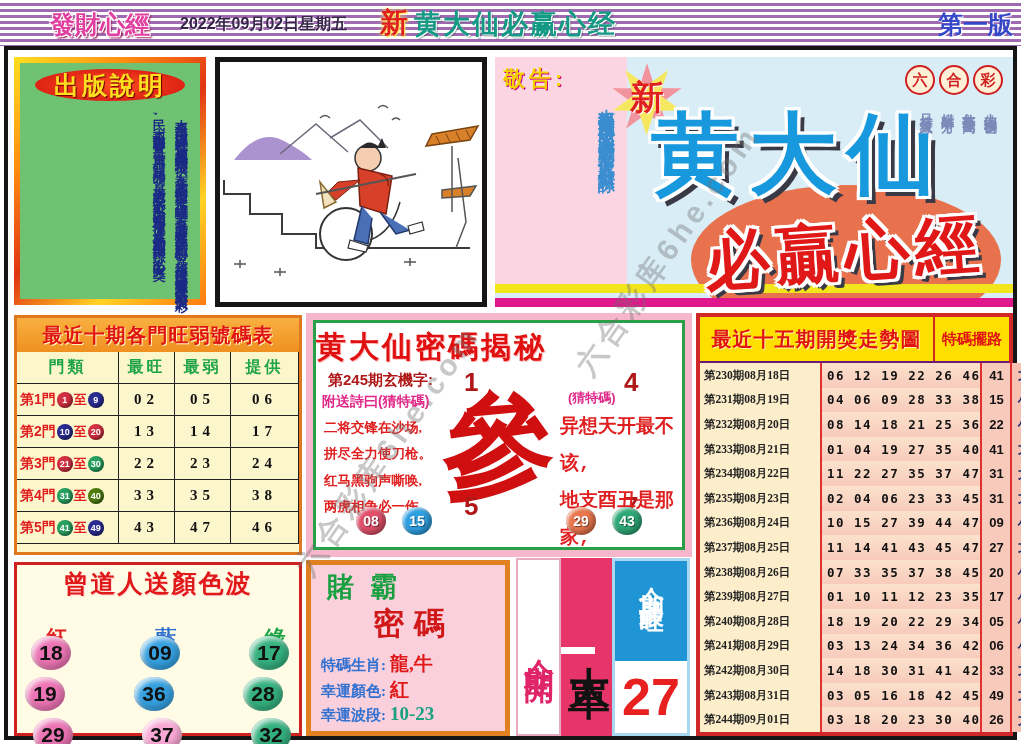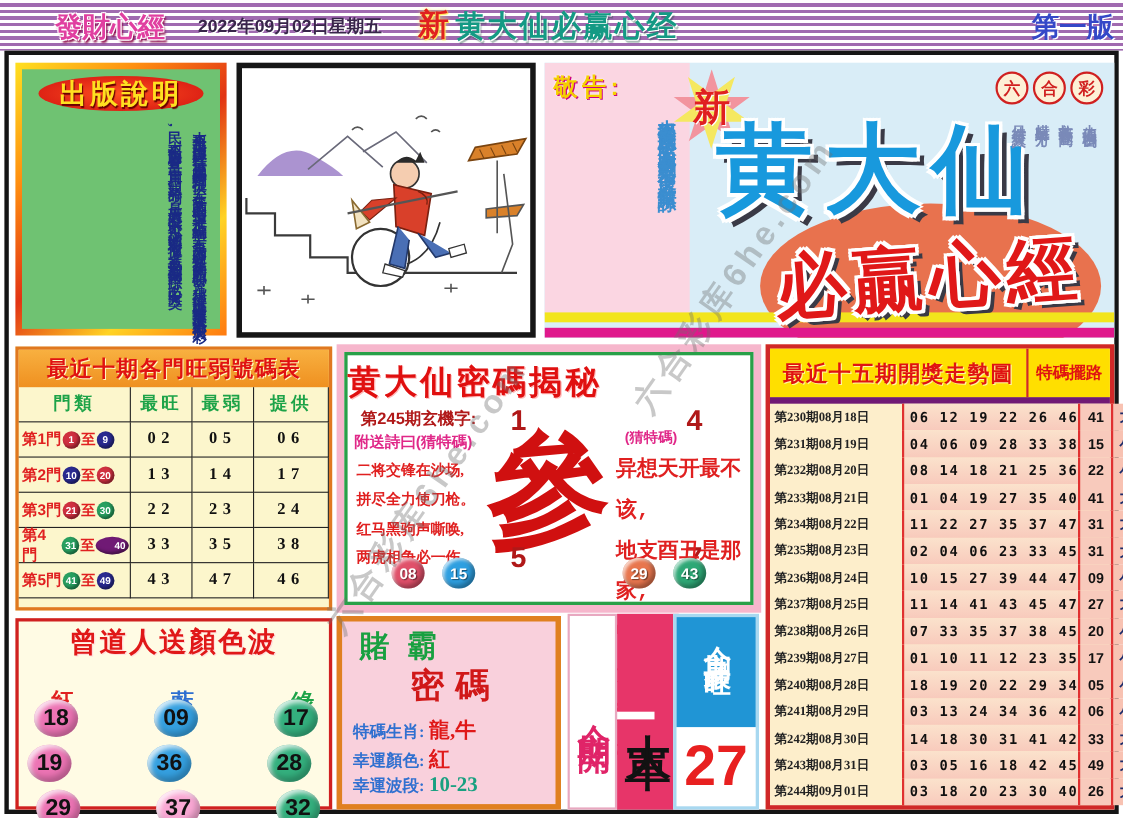--- a/index.html
+++ b/index.html
@@ -147,21 +147,21 @@
 
   .hottest{position:absolute;left:612px;top:558px;width:78px;height:178px;border:3px solid #a8d8f0;background:#fff;
     box-sizing:border-box;display:flex;flex-direction:column;}
   .hot-top{height:100px;background:#2095d5;display:flex;align-items:flex-start;justify-content:center;}
   .hot-top .vtxt{writing-mode:vertical-rl;color:#fff;font-size:25px;font-weight:bold;line-height:1.35;letter-spacing:8px;padding-top:6px;}
   .hot-num{flex:1;display:flex;align-items:center;justify-content:center;color:#e82020;font-size:52px;font-weight:bold;}
 
   
   .trend{position:absolute;left:696px;top:313px;width:317px;height:423px;border:4px solid #d02828;background:#fdeecb;
     box-sizing:border-box;display:flex;flex-direction:column;}
-  .trend-head{display:flex;height:44px;border-bottom:6px solid #701a75;}
+  .trend-head{display:flex;height:44px;border-bottom:2px solid #701a75;}
   .trend-title{flex:1;background:#ffdf00;color:#e01212;font-size:20px;font-weight:bold;display:flex;align-items:center;
     justify-content:center;letter-spacing:1px;font-family:"Liberation Serif",serif;text-shadow:1px 1px 0 #fff6a0;}
   .trend-sub{width:74px;background:#ffdf00;border-left:2px solid #d02828;color:#e01212;font-size:15px;font-weight:bold;
     display:flex;align-items:center;justify-content:center;font-family:"Liberation Serif",serif;}
   .trend-body{flex:1;display:flex;flex-direction:column;}
   .trow{flex:1;display:grid;grid-template-columns:120px 1fr 30px 26px 26px;align-items:center;}
   .t-issue{padding-left:4px;color:#222;font-size:11.5px;font-weight:bold;font-family:"Liberation Serif",serif;white-space:nowrap;}
   .t-nums{border-left:2px solid #e03030;background:linear-gradient(#fbe2cc,#f8cabc);height:100%;display:flex;align-items:center;
     padding-left:5px;color:#111;font-size:12.5px;font-weight:bold;letter-spacing:1.5px;white-space:nowrap;
     font-family:"DejaVu Sans Mono",monospace;}
@@ -288,21 +288,21 @@
           <span class="miniball" style="background: rgb(40, 160, 96);">30</span>
         </div>
         <div class="hw-cell hw-num">22</div>
         <div class="hw-cell hw-num">23</div>
         <div class="hw-cell hw-num">24</div>
 
         <div class="hw-cell hw-gate c1">
           <span>第4門</span>
           <span class="miniball" style="background: rgb(40, 160, 96);">31</span>
           <span style="color:#e02020;font-size:13px;">至</span>
-          <span class="miniball" style="background: #701a75; padding-left: 14px;">40</span>
+          <span class="miniball" style="background: #4d7c0f;">40</span>
         </div>
         <div class="hw-cell hw-num">33</div>
         <div class="hw-cell hw-num">35</div>
         <div class="hw-cell hw-num">38</div>
 
         <div class="hw-cell hw-gate c1">
           <span>第5門</span>
           <span class="miniball" style="background: rgb(40, 160, 96);">41</span>
           <span style="color:#e02020;font-size:13px;">至</span>
           <span class="miniball" style="background: rgb(42, 42, 144);">49</span>

